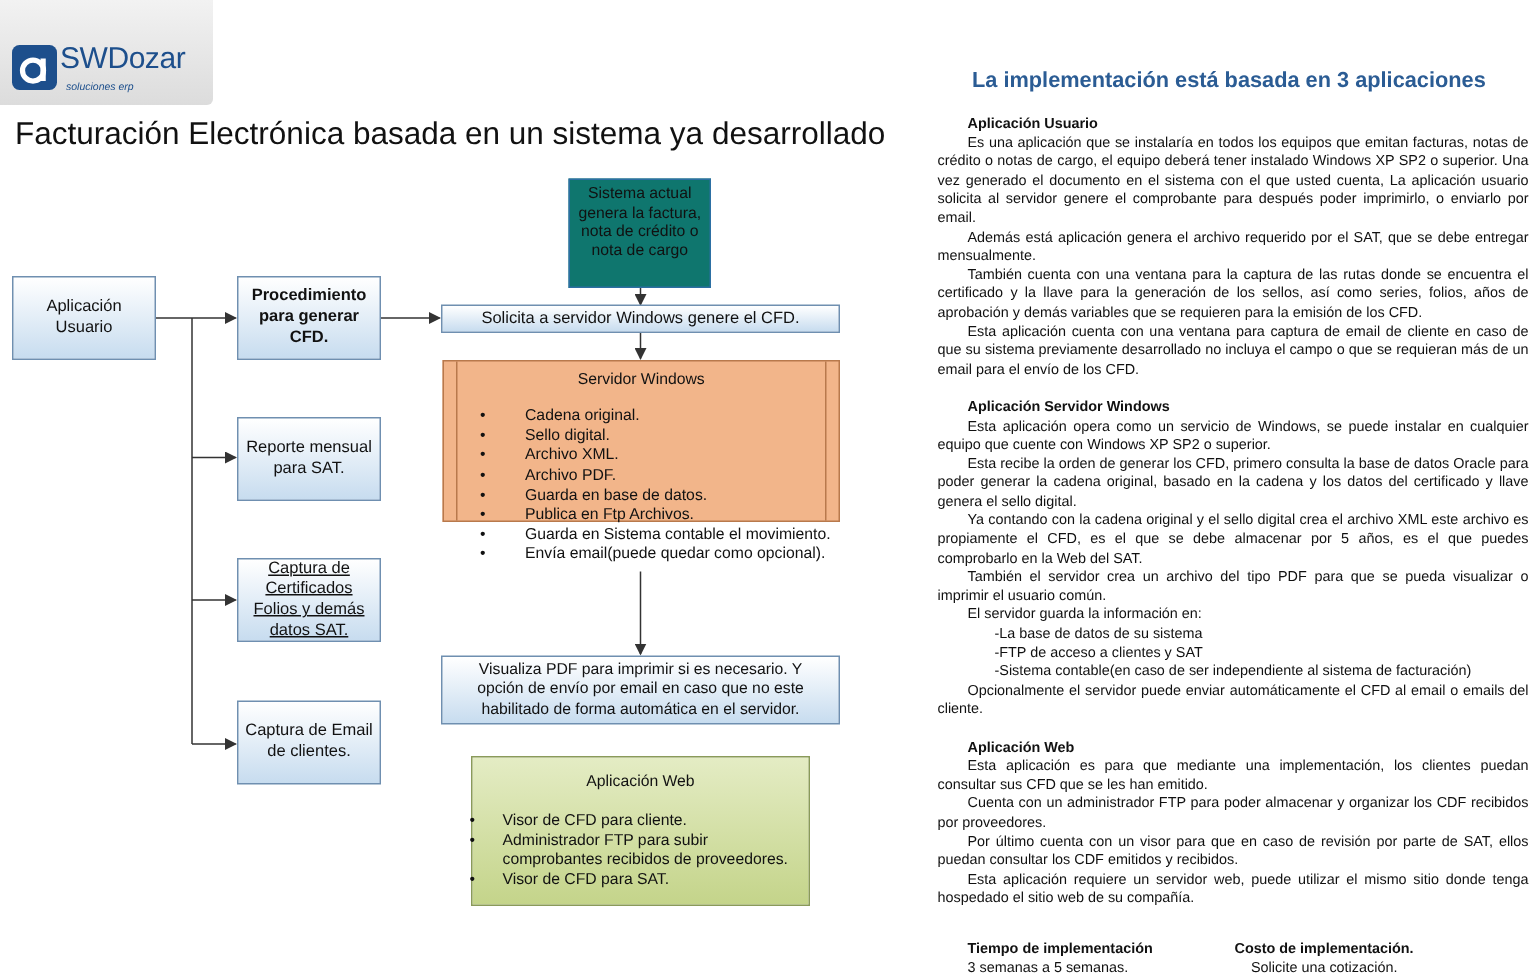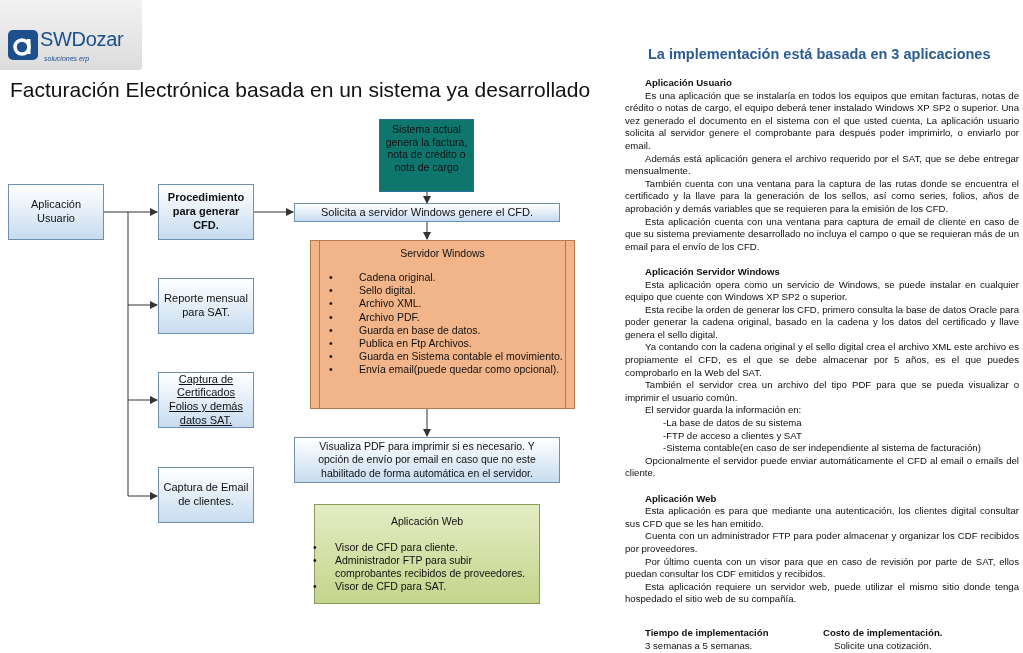--- a/index.html
+++ b/index.html
@@ -15,21 +15,21 @@
   .main-title { left:10px; top:78px; font-size:21px; color:#111; white-space:nowrap; }
 
   
   .box { position:absolute; border:1px solid #6f8fb0; background:linear-gradient(#ffffff,#c7dcef); font-size:11px; text-align:center; display:flex; align-items:center; justify-content:center; line-height:1.25; color:#111; box-sizing:border-box; padding:2px 4px; }
   .box-blue { position:absolute; background:#0f766e; border:1px solid #2c6fa3; font-size:10.5px; text-align:center; line-height:1.2; color:#111; box-sizing:border-box; padding:3px 4px; }
   .box-orange { position:absolute; background:#f2b58a; border:1px solid #b8794c; box-sizing:border-box; font-size:10.5px; color:#111; }
   .box-orange .inner-left { position:absolute; left:8px; top:0; bottom:0; border-left:1px solid #b8794c; }
   .box-orange .inner-right { position:absolute; right:8px; top:0; bottom:0; border-left:1px solid #b8794c; }
   .box-green { position:absolute; background:linear-gradient(#e4ecc4,#c4d48a); border:1px solid #8a9a5a; box-sizing:border-box; font-size:10.5px; color:#111; }
   .box-title { text-align:center; margin-top:6px; }
-  ul.bl { margin:12px 0 0 4px; padding:0 0 0 44px; list-style:none; }
+  ul.bl { margin:12px 0 0 10px; padding:0 0 0 44px; list-style:none; }
   ul.bl li { position:relative; line-height:13.2px; }
   ul.bl li::before { content:"\2022"; position:absolute; left:-30px; }
   ul.gl { margin:14px 0 0 0; padding:0 0 0 20px; list-style:none; }
   ul.gl li { position:relative; line-height:13px; }
   ul.gl li::before { content:"\2022"; position:absolute; left:-22px; }
 
   svg.conn { position:absolute; left:0; top:0; }
 
   
   .rt { position:absolute; left:625px; width:394px; font-size:9.6px; line-height:12.6px; color:#111; text-align:justify; }
@@ -91,21 +91,21 @@
 </div>
 
 <div class="box-blue" style="left:379px;top:119px;width:95px;height:73px;">
   <span>Sistema actual genera la factura, nota de crédito o nota de cargo</span>
 </div>
 
 <div class="box" style="left:294px;top:203px;width:266px;height:19px;padding:8px;">
   <span>Solicita a servidor Windows genere el CFD.</span>
 </div>
 
-<div class="box-orange" style="left:310px;top:240px;width:265px;height:169px;">
+<div class="box-orange" style="left:295px;top:240px;width:265px;height:108px;">
   <div class="inner-left"></div>
     <div class="inner-right"></div>
   <div class="box-title">Servidor Windows</div>
   <ul class="bl">
     <li>Cadena original.</li>
     <li>Sello digital.</li>
     <li>Archivo XML.</li>
     <li>Archivo PDF.</li>
     <li>Guarda en base de datos.</li>
     <li>Publica en Ftp Archivos.</li>
@@ -141,21 +141,21 @@
   <p>Esta recibe la orden de generar los CFD, primero consulta la base de datos Oracle para poder generar la cadena original, basado en la cadena y los datos del certificado y llave genera el sello digital.</p>
   <p>Ya contando con la cadena original y el sello digital crea el archivo XML este archivo es propiamente el CFD, es el que se debe almacenar por 5 años, es el que puedes comprobarlo en la Web del SAT.</p>
   <p>También el servidor crea un archivo del tipo PDF para que se pueda visualizar o imprimir el usuario común.</p>
   <p>El servidor guarda la información en:</p>
   <p class="ind2" style="text-indent:38px;">-La base de datos de su sistema</p>
   <p class="ind2" style="text-indent:38px;">-FTP de acceso a clientes y SAT</p>
   <p class="ind2" style="text-indent:38px;">-Sistema contable(en caso de ser independiente al sistema de facturación)</p>
   <p>Opcionalmente el servidor puede enviar automáticamente el CFD al email o emails del cliente.</p>
   <div class="sp"></div>
   <p class="hd">Aplicación Web</p>
-  <p>Esta aplicación es para que mediante una autenticación, los clientes digital consultar sus CFD que se les han emitido.</p>
+  <p>Esta aplicación es para que mediante una implementación, los clientes puedan consultar sus CFD que se les han emitido.</p>
   <p>Cuenta con un administrador FTP para poder almacenar y organizar los CDF recibidos por proveedores.</p>
   <p>Por último cuenta con un visor para que en caso de revisión por parte de SAT, ellos puedan consultar los CDF emitidos y recibidos.</p>
   <p>Esta aplicación requiere un servidor web, puede utilizar el mismo sitio donde tenga hospedado el sitio web de su compañía.</p>
 </div>
 
 <div class="foot" style="left:645px;top:627px;font-weight:bold;">Tiempo de implementación</div>
 <div class="foot" style="left:645px;top:640px;">3 semanas a 5 semanas.</div>
 <div class="foot" style="left:823px;top:627px;font-weight:bold;">Costo de implementación.</div>
 <div class="foot" style="left:834px;top:640px;">Solicite una cotización.</div>
 

